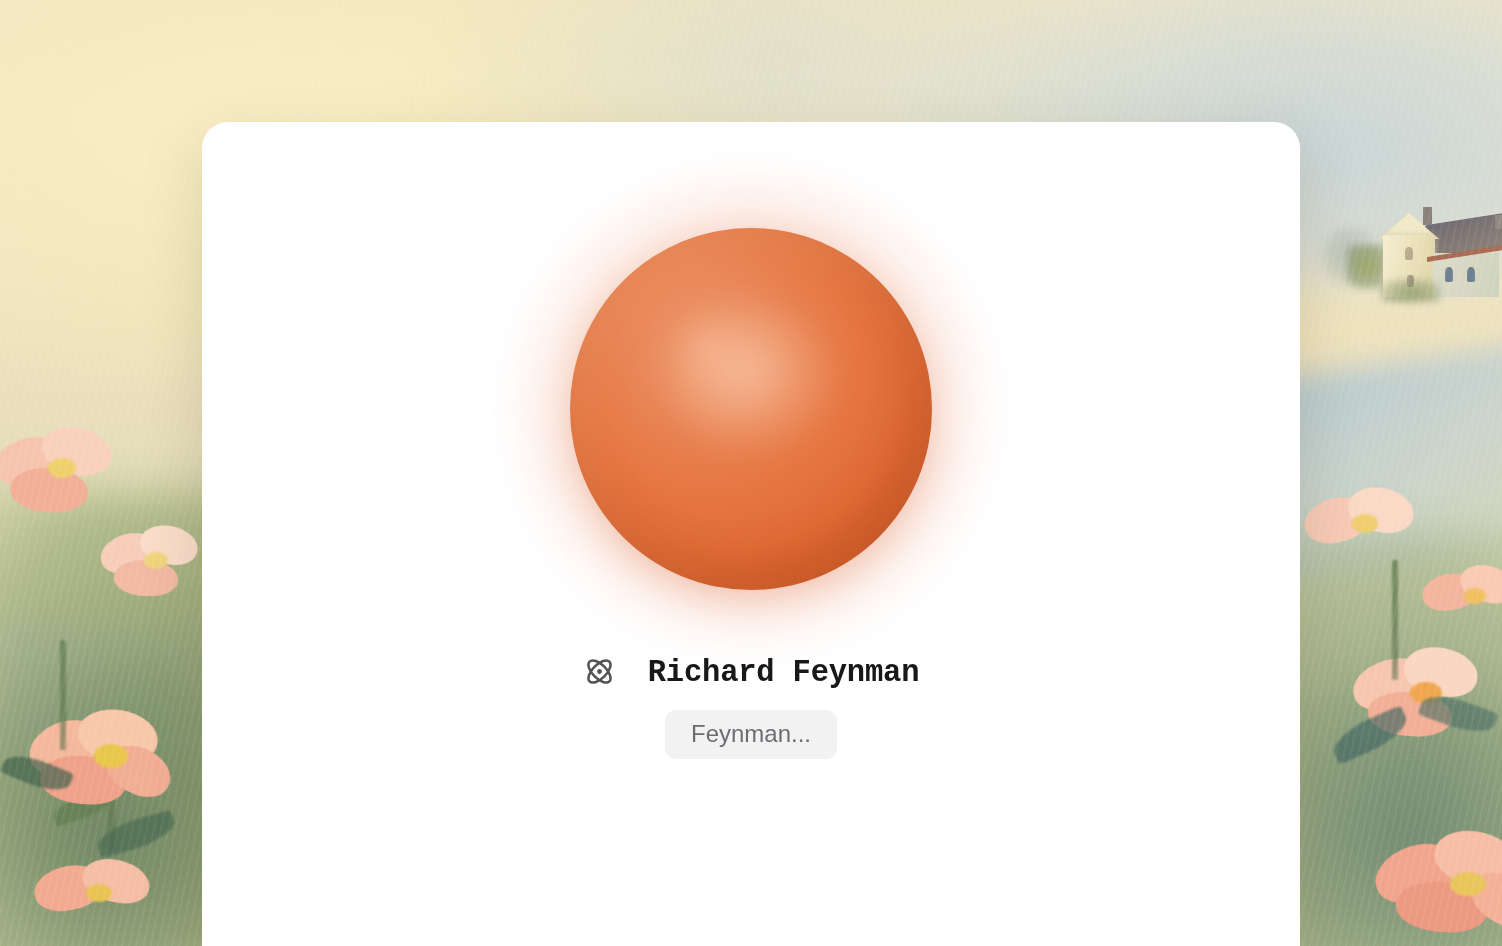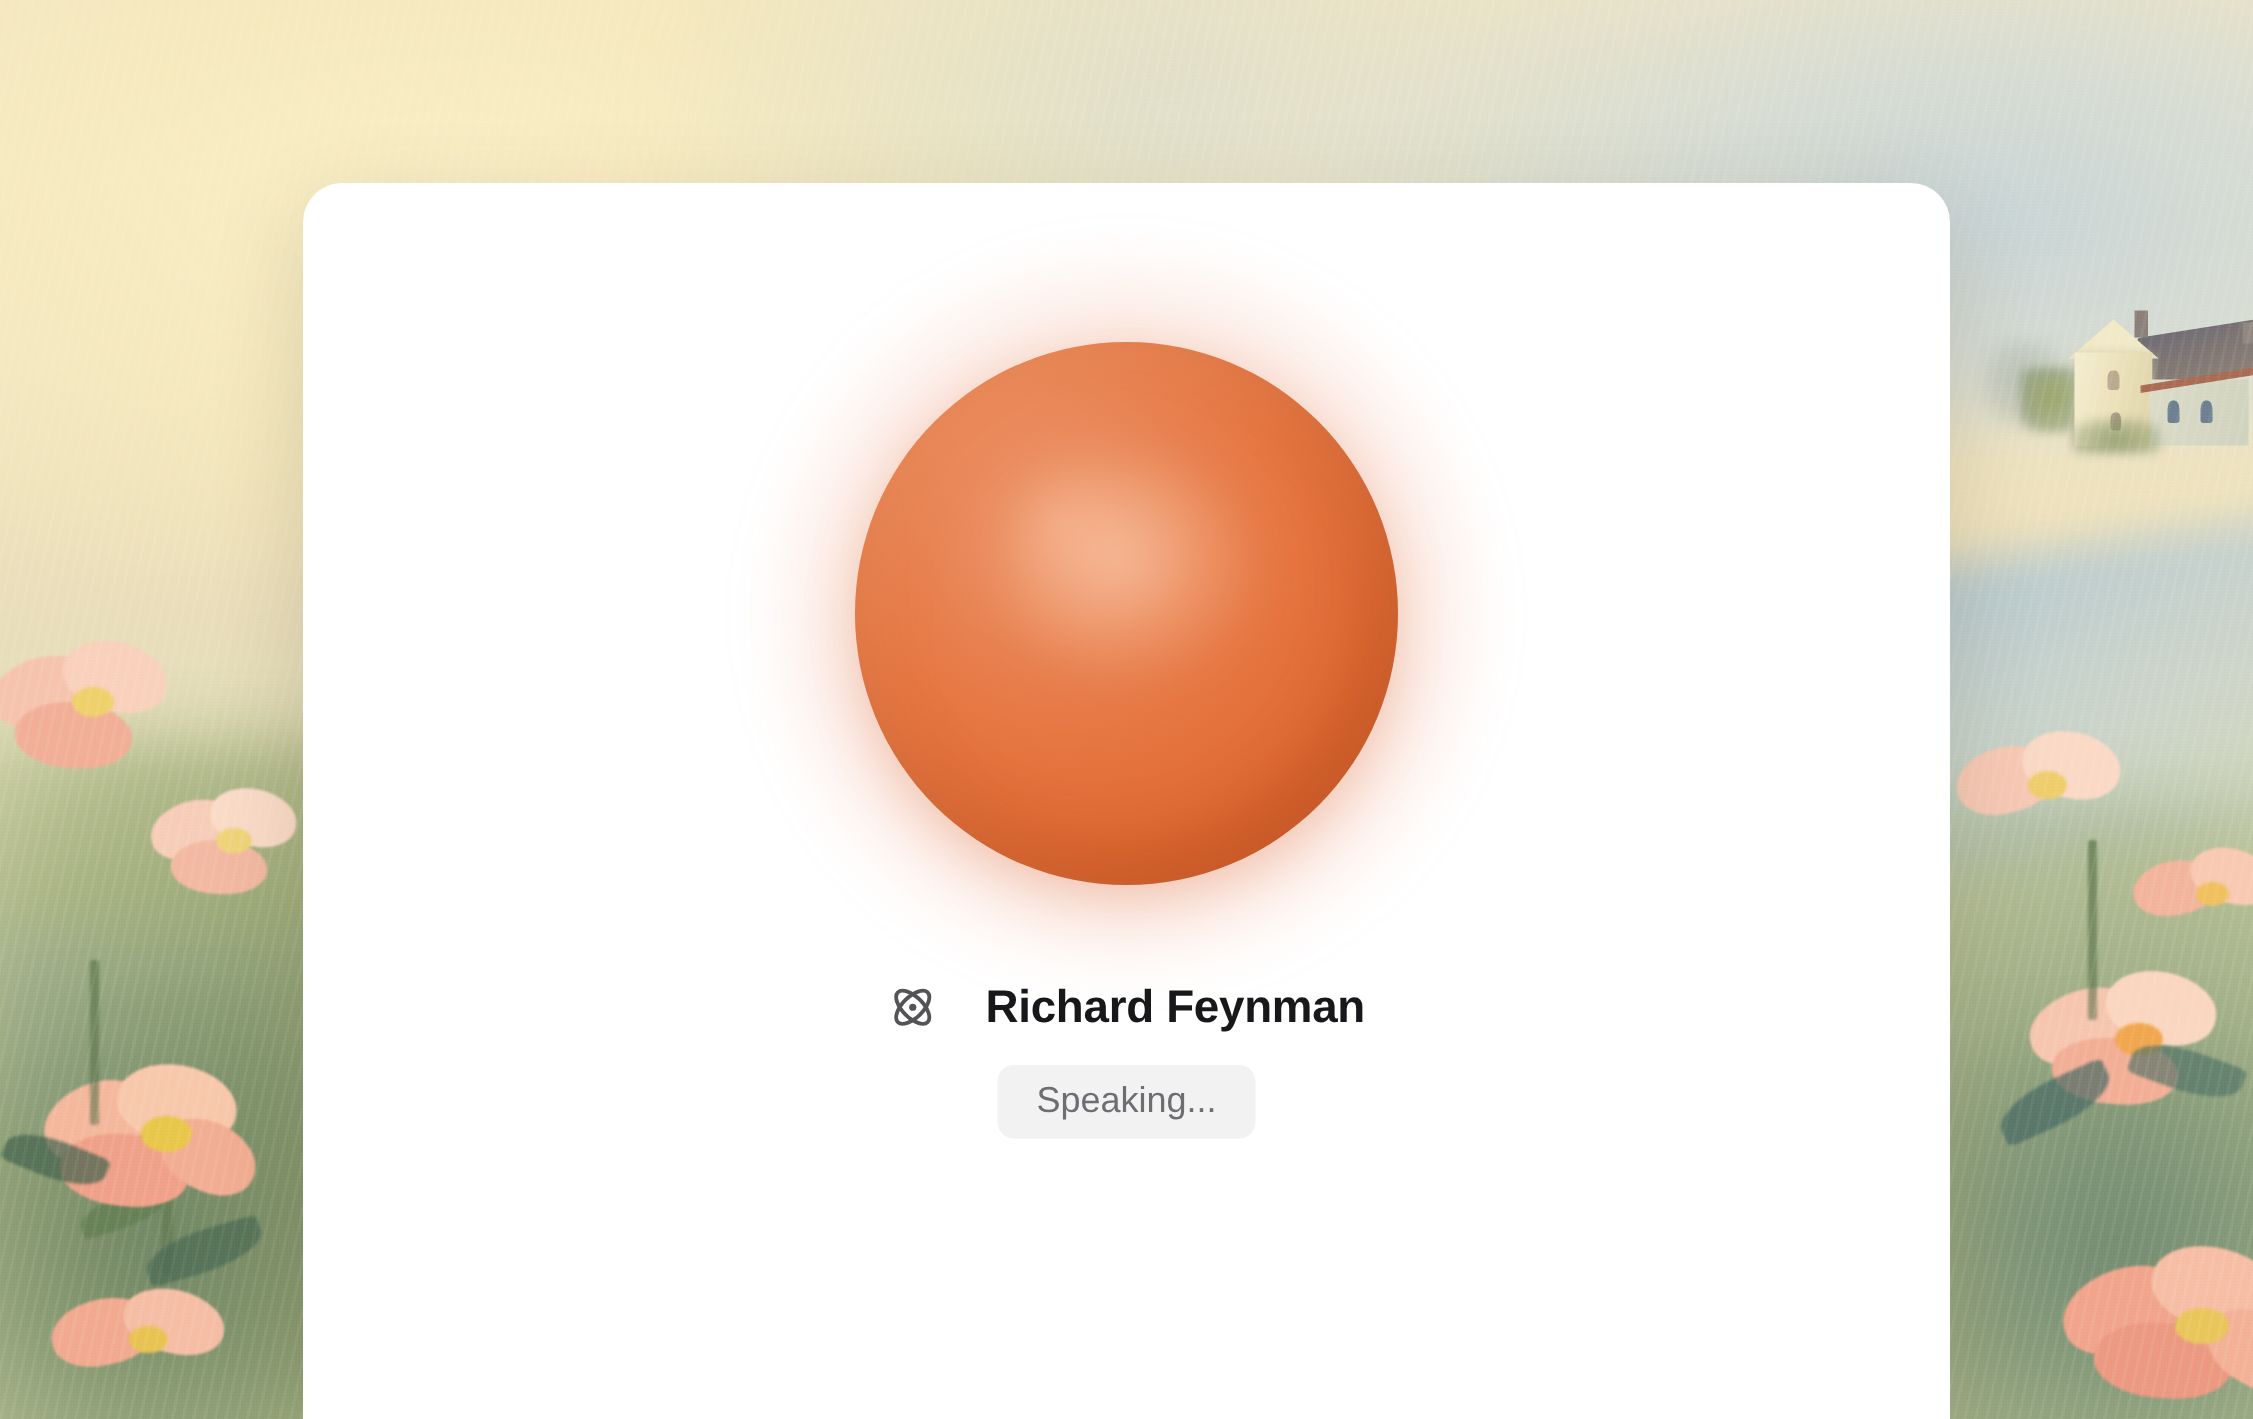--- a/index.html
+++ b/index.html
@@ -338,23 +338,24 @@
       rgba(245,160,118,0.0) 78%);
     filter: blur(14px);
   }
 
   
   .name-row {
     position: absolute;
     left: 0; right: 0;
     top: 533px;
     display: flex;
-    align-items: center;
+    align-items: flex-end;
     justify-content: center;
     gap: 32px;
+    font-family: Liberation Mono, monospace;
   }
   .atom-icon {
     width: 33px; height: 33px;
     display: block;
     flex: 0 0 auto;
   }
   .persona-name {
     font-size: 30.5px;
     font-weight: 700;
     color: #18181b;
@@ -511,20 +512,20 @@
       <div class="name-row">
         <svg class="atom-icon" viewBox="0 0 24 24" fill="none">
           <ellipse cx="12" cy="12" rx="10.2" ry="5.0" transform="rotate(45 12 12)" stroke="#545458" stroke-width="1.85"></ellipse>
           <ellipse cx="12" cy="12" rx="10.2" ry="5.0" transform="rotate(-45 12 12)" stroke="#545458" stroke-width="1.85"></ellipse>
           <circle cx="12" cy="12" r="1.75" fill="#545458"></circle>
         </svg>
         <span class="persona-name">Richard Feynman</span>
       </div>
 
       <div class="status-row">
-        <span class="status-pill">Speaking...</span>
+        <span class="status-pill">Feynman...</span>
       </div>
 
 
     </div>
   </div>
 
 </div>
 
 </body></html>

